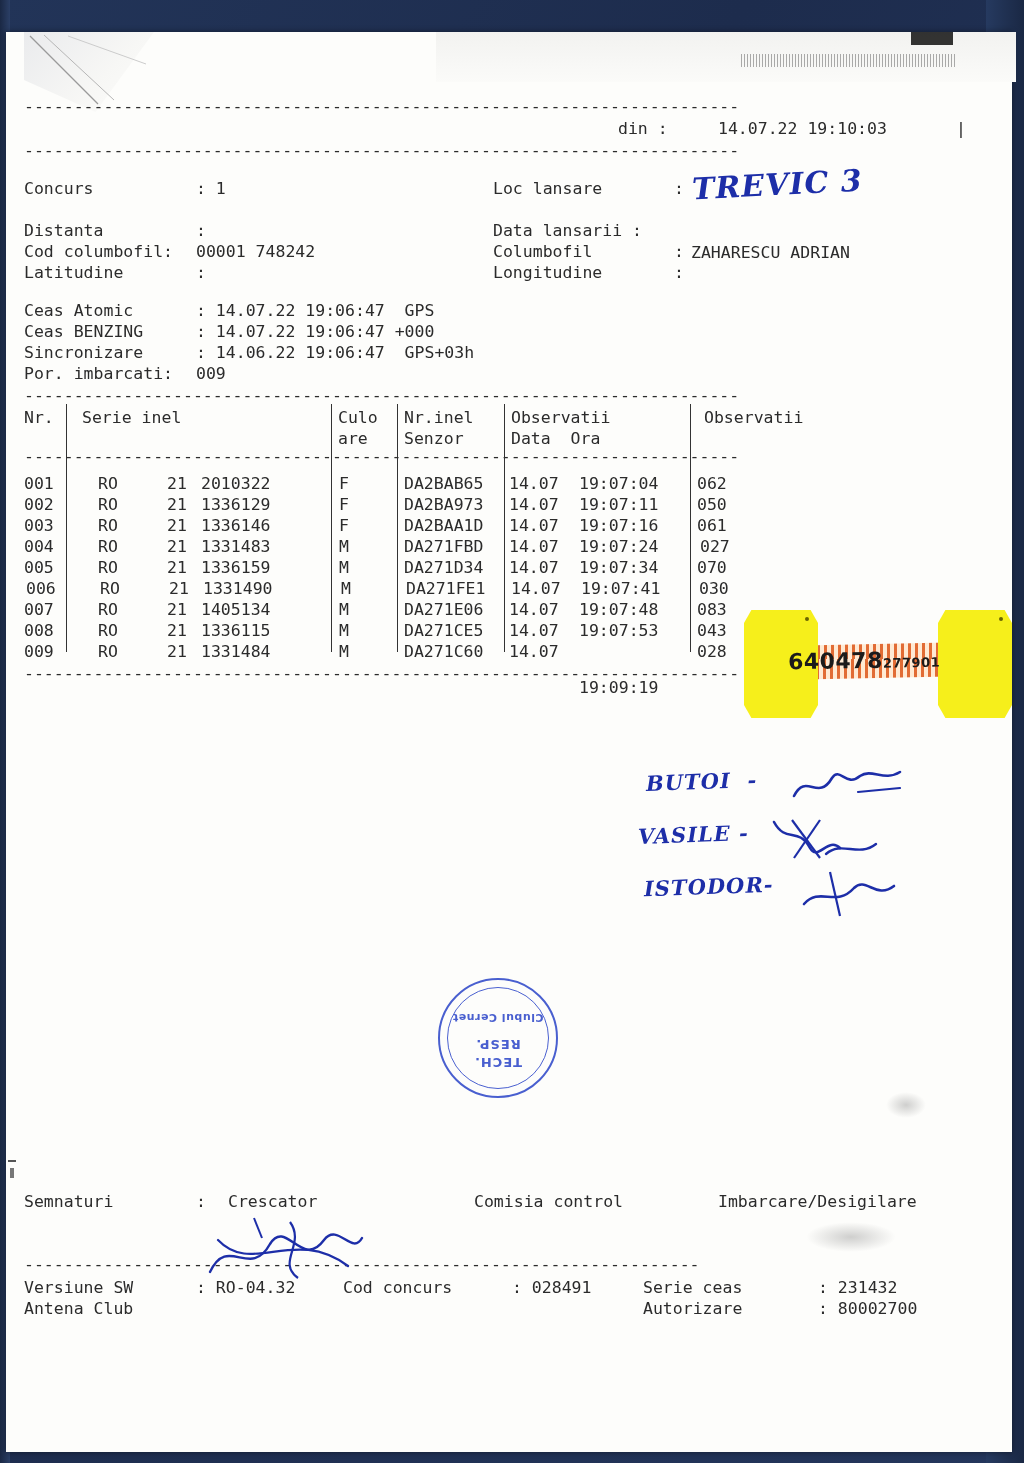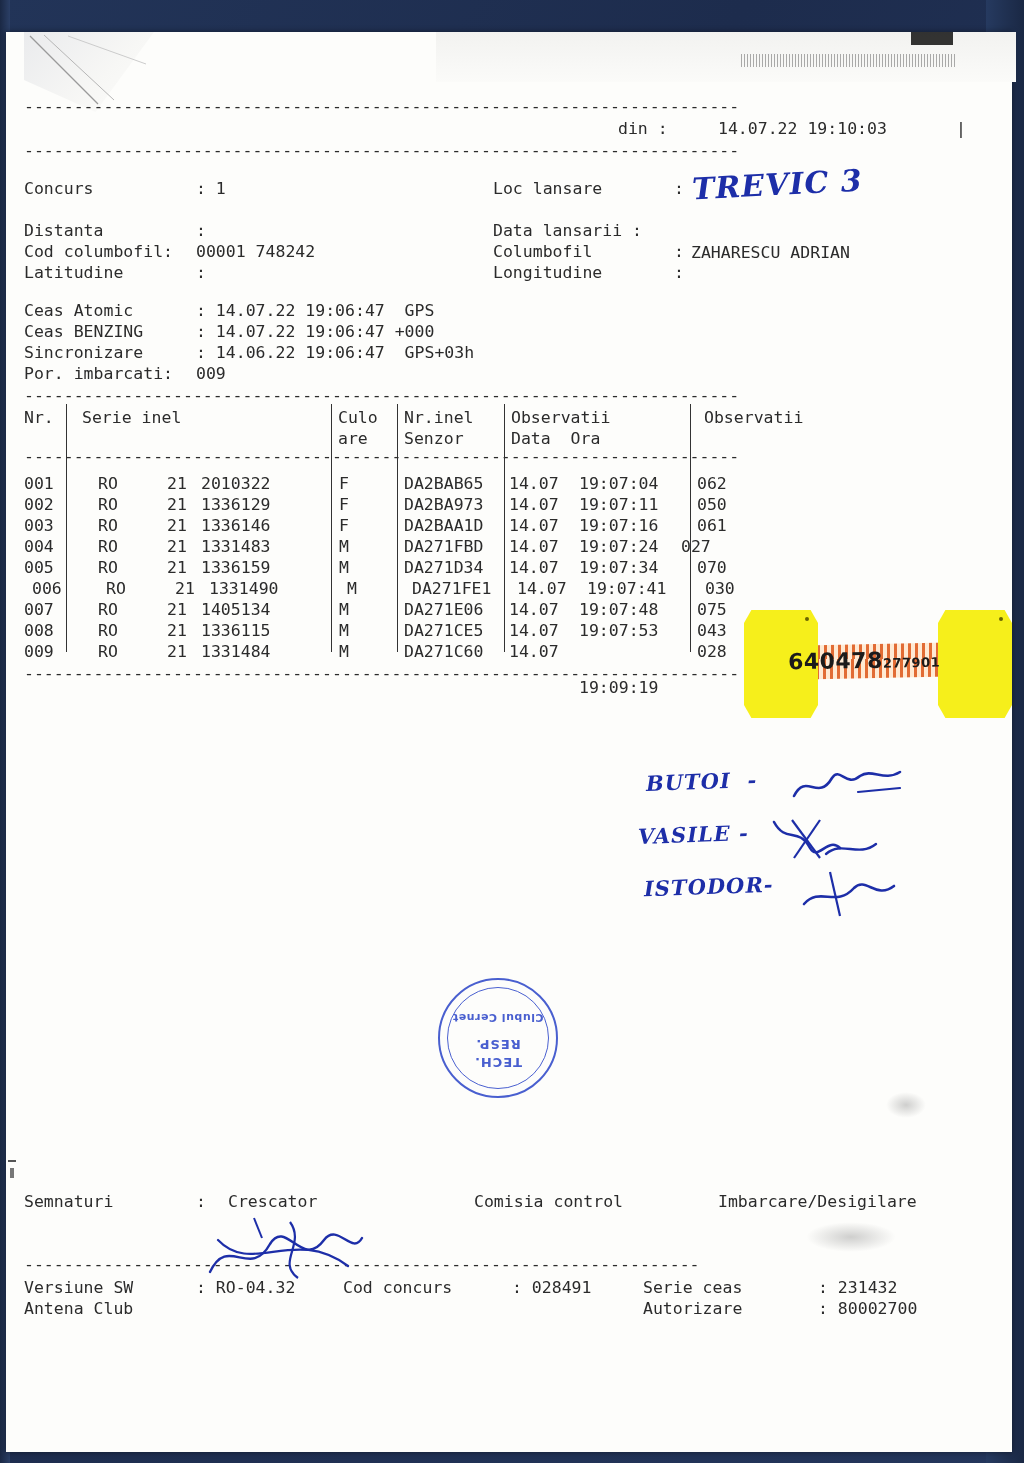--- a/index.html
+++ b/index.html
@@ -343,57 +343,57 @@
       
       <div class="ln" style="left:0;top:504px;width:1006px;height:21px;">
         <span class="ln" style="left:18px;top:0;">004</span>
         <span class="ln" style="left:92px;top:0;">RO</span>
         <span class="ln" style="left:161px;top:0;">21</span>
         <span class="ln" style="left:195px;top:0;">1331483</span>
         <span class="ln" style="left:333px;top:0;">M</span>
         <span class="ln" style="left:398px;top:0;">DA271FBD</span>
         <span class="ln" style="left:503px;top:0;">14.07</span>
         <span class="ln" style="left:573px;top:0;">19:07:24</span>
-        <span class="ln" style="left:675px;top:0;">027</span>
+        <span class="ln" style="left:694px;top:0;">027</span>
       </div>
       
       <div class="ln" style="left:0;top:525px;width:1006px;height:21px;">
         <span class="ln" style="left:18px;top:0;">005</span>
         <span class="ln" style="left:92px;top:0;">RO</span>
         <span class="ln" style="left:161px;top:0;">21</span>
         <span class="ln" style="left:195px;top:0;">1336159</span>
         <span class="ln" style="left:333px;top:0;">M</span>
         <span class="ln" style="left:398px;top:0;">DA271D34</span>
         <span class="ln" style="left:503px;top:0;">14.07</span>
         <span class="ln" style="left:573px;top:0;">19:07:34</span>
         <span class="ln" style="left:691px;top:0;">070</span>
       </div>
       
-      <div class="ln" style="left:8px;top:546px;width:848px;height:21px;text-align:right;">
+      <div class="ln" style="left:2px;top:546px;width:848px;height:21px;text-align:right;">
         <span class="ln" style="left:18px;top:0;">006</span>
         <span class="ln" style="left:92px;top:0;">RO</span>
         <span class="ln" style="left:161px;top:0;">21</span>
         <span class="ln" style="left:195px;top:0;">1331490</span>
         <span class="ln" style="left:333px;top:0;">M</span>
         <span class="ln" style="left:398px;top:0;">DA271FE1</span>
         <span class="ln" style="left:503px;top:0;">14.07</span>
         <span class="ln" style="left:573px;top:0;">19:07:41</span>
         <span class="ln" style="left:691px;top:0;">030</span>
       </div>
       
       <div class="ln" style="left:0;top:567px;width:1006px;height:21px;">
         <span class="ln" style="left:18px;top:0;">007</span>
         <span class="ln" style="left:92px;top:0;">RO</span>
         <span class="ln" style="left:161px;top:0;">21</span>
         <span class="ln" style="left:195px;top:0;">1405134</span>
         <span class="ln" style="left:333px;top:0;">M</span>
         <span class="ln" style="left:398px;top:0;">DA271E06</span>
         <span class="ln" style="left:503px;top:0;">14.07</span>
         <span class="ln" style="left:573px;top:0;">19:07:48</span>
-        <span class="ln" style="left:691px;top:0;">075</span>
+        <span class="ln" style="left:691px;top:0;">083</span>
       </div>
       
       <div class="ln" style="left:0;top:588px;width:824px;height:21px;">
         <span class="ln" style="left:18px;top:0;">008</span>
         <span class="ln" style="left:92px;top:0;">RO</span>
         <span class="ln" style="left:161px;top:0;">21</span>
         <span class="ln" style="left:195px;top:0;">1336115</span>
         <span class="ln" style="left:333px;top:0;">M</span>
         <span class="ln" style="left:398px;top:0;">DA271CE5</span>
         <span class="ln" style="left:503px;top:0;">14.07</span>

